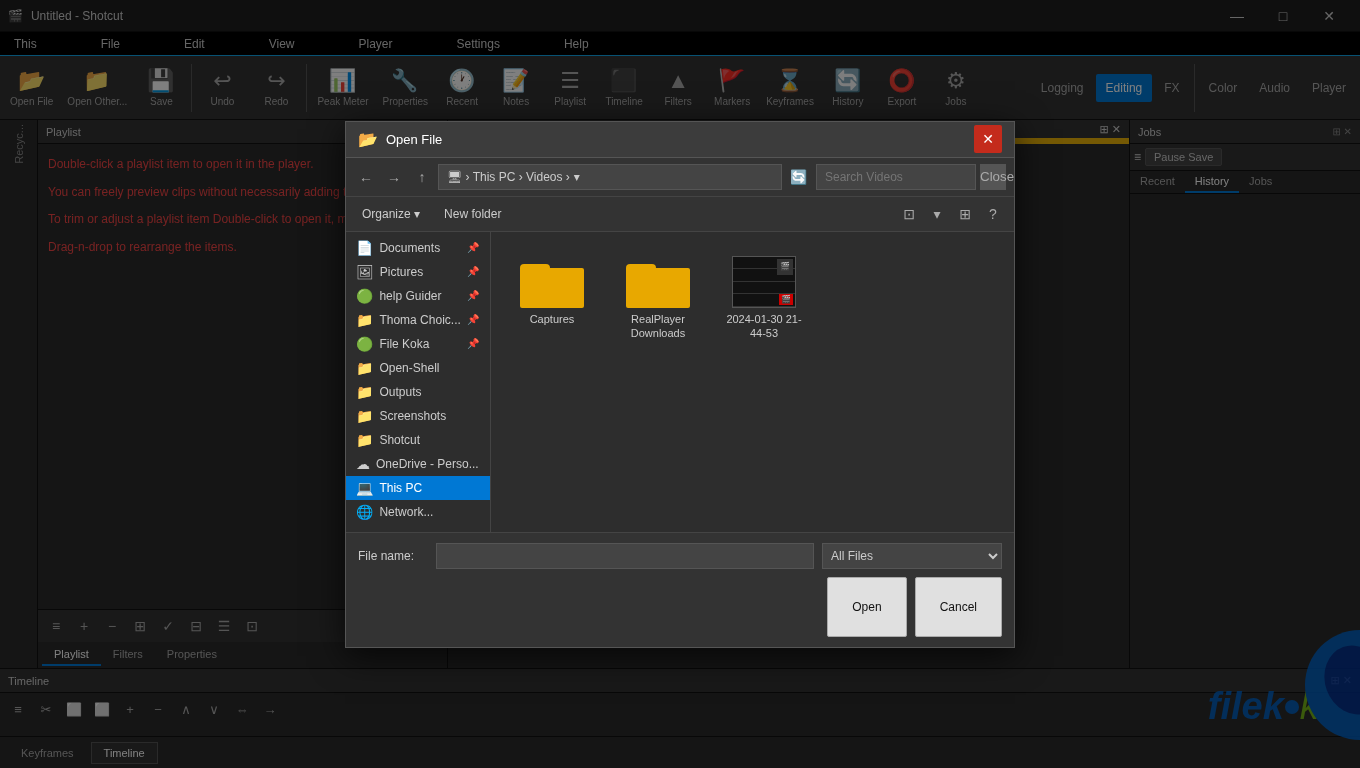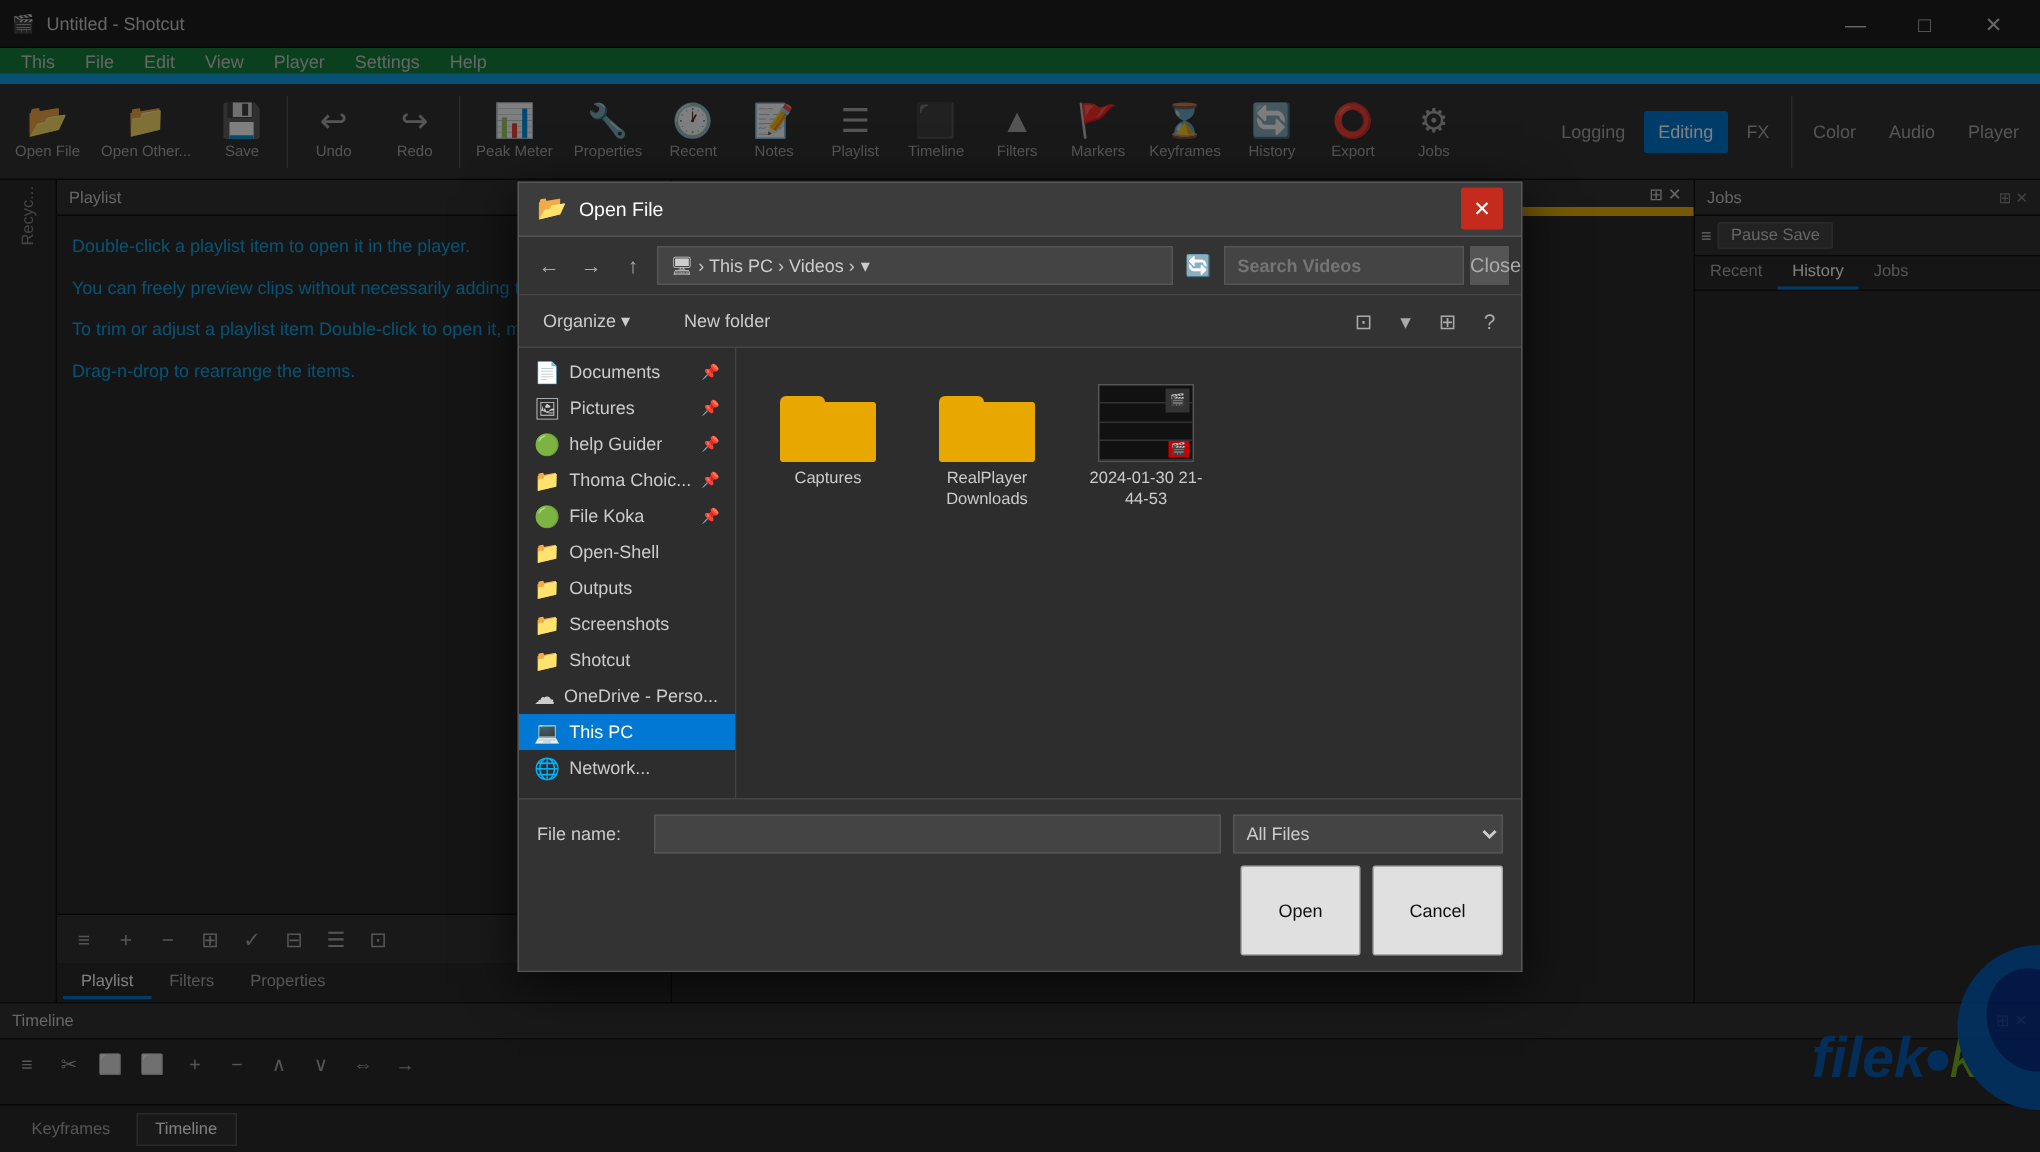--- a/index.html
+++ b/index.html
@@ -45,26 +45,27 @@
       color: #ccc;
       cursor: pointer;
       font-size: 14px;
       display: flex;
       align-items: center;
       justify-content: center;
     }
 
     
     .menu-bar {
-      background: #15803d;
+      background: #000000;
       height: 24px;
       display: flex;
       align-items: center;
       padding: 0 4px;
-      border-bottom: 7px solid #0ea5e9;
+      border-bottom: 1px solid #0ea5e9;
+      gap: 44px;
     }
     .menu-item {
       padding: 2px 10px;
       color: #ccc;
       cursor: pointer;
       font-size: 12px;
       height: 24px;
       display: flex;
       align-items: center;
     }
@@ -151,21 +152,21 @@
       justify-content: space-between;
       height: 24px;
     }
     .panel-content {
       padding: 10px;
       flex: 1;
       overflow: hidden;
     }
     .panel-text {
       font-size: 12px;
-      color: #0ea5e9;
+      color: #ef4444;
       line-height: 1.8;
       margin-bottom: 6px;
     }
     .panel-toolbar {
       display: flex;
       gap: 4px;
       padding: 4px 6px;
       background: #333;
       border-top: 1px solid #111;
       align-items: center;
@@ -427,37 +428,36 @@
       font-size: 14px;
     }
     .addr-search {
       width: 160px;
       height: 26px;
       background: #444;
       border: 1px solid #555;
       color: #ccc;
       padding: 0 8px;
       font-size: 12px;
-      font-weight: bold;
     }
     .addr-search-btn {
       width: 26px;
       height: 26px;
       background: #555;
       border: none;
       color: #aaa;
       cursor: pointer;
     }
 
     
     .dialog-toolbar {
       display: flex;
       align-items: center;
       padding: 4px 8px;
-      gap: 20px;
+      gap: 8px;
       background: #333;
       border-bottom: 1px solid #444;
       justify-content: center;
     }
     .organize-btn {
       padding: 3px 8px;
       background: transparent;
       border: none;
       color: #ccc;
       cursor: pointer;

